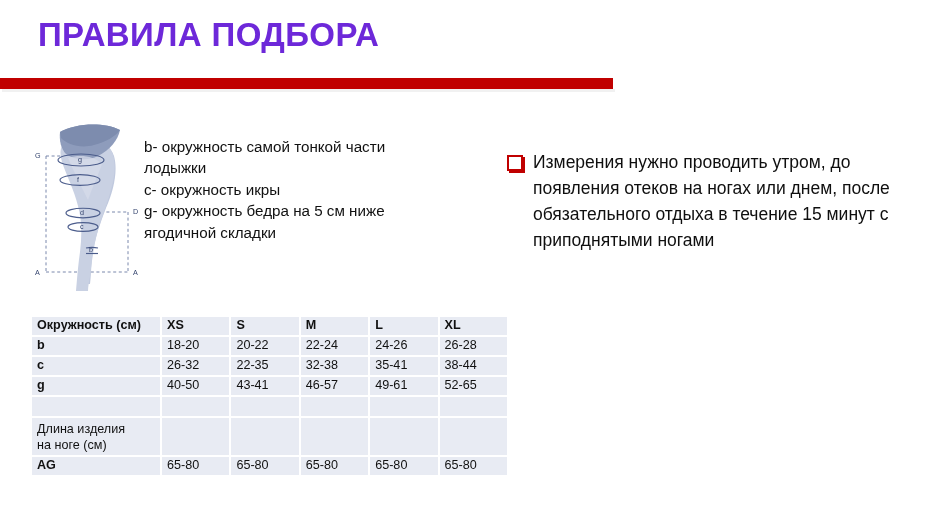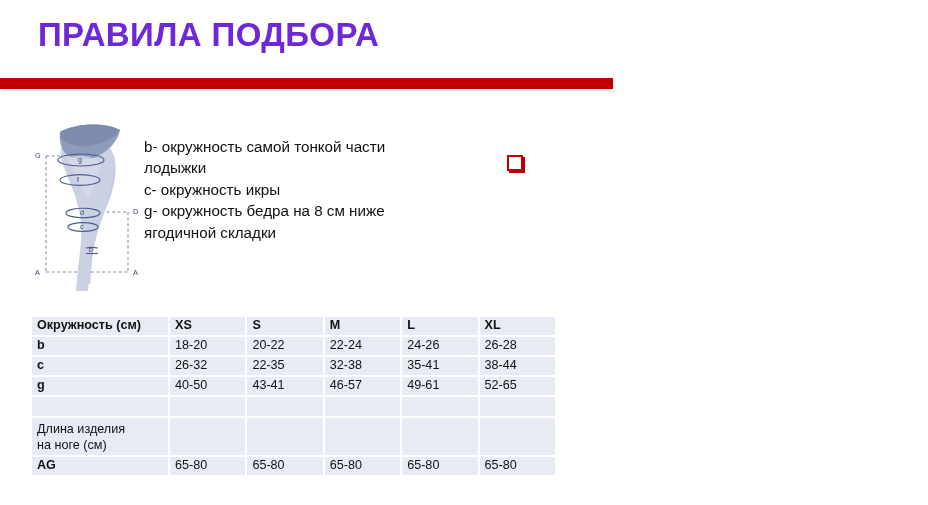--- a/index.html
+++ b/index.html
@@ -105,21 +105,21 @@
     border-collapse: collapse;
     table-layout: fixed;
     font-size: 12.6px;
     color: #111111;
     background: #e8ebf3;
   }
   #size-table td, #size-table th {
     background: #e8ebf3;
     border-right: 2px solid #ffffff;
     border-bottom: 2px solid #ffffff;
-    padding: 1px 16px 1px 5px;
+    padding: 1px 8px 1px 5px;
     text-align: left;
     vertical-align: top;
     font-weight: 400;
     line-height: 1.27;
     height: 16px;
   }
   #size-table td:last-child, #size-table th:last-child {
     border-right: none;
   }
   #size-table tr:last-child td { border-bottom: none; }
@@ -190,26 +190,27 @@
       <text x="101" y="102">D</text>
       <text x="3" y="163">A</text>
       <text x="101" y="163">A</text>
     </g>
   </svg>
 </div>
 
 <div id="legend-block">
   <span class="legend-line">b- окружность самой тонкой части лодыжки</span>
   <span class="legend-line">c- окружность икры</span>
-  <span class="legend-line">g- окружность бедра на 8 см ниже ягодичной складки</span>
+  <span class="legend-line">g- окружность бедра на 5 см ниже ягодичной складки</span>
 </div>
 
 <div id="note-block">
   <div id="note-bullet-row">
     <span id="note-bullet"></span>
+    <span> Измерения нужно проводить утром, до появления отеков на ногах или днем, после обязательного отдыха в течение 15 минут с приподнятыми ногами</span>
   </div>
 </div>
 
 <table id="size-table">
   <thead>
     <tr>
       <th class="c-label">Окружность (см)</th>
       <th class="c-size">XS</th>
       <th class="c-size">S</th>
       <th class="c-size">M</th>

